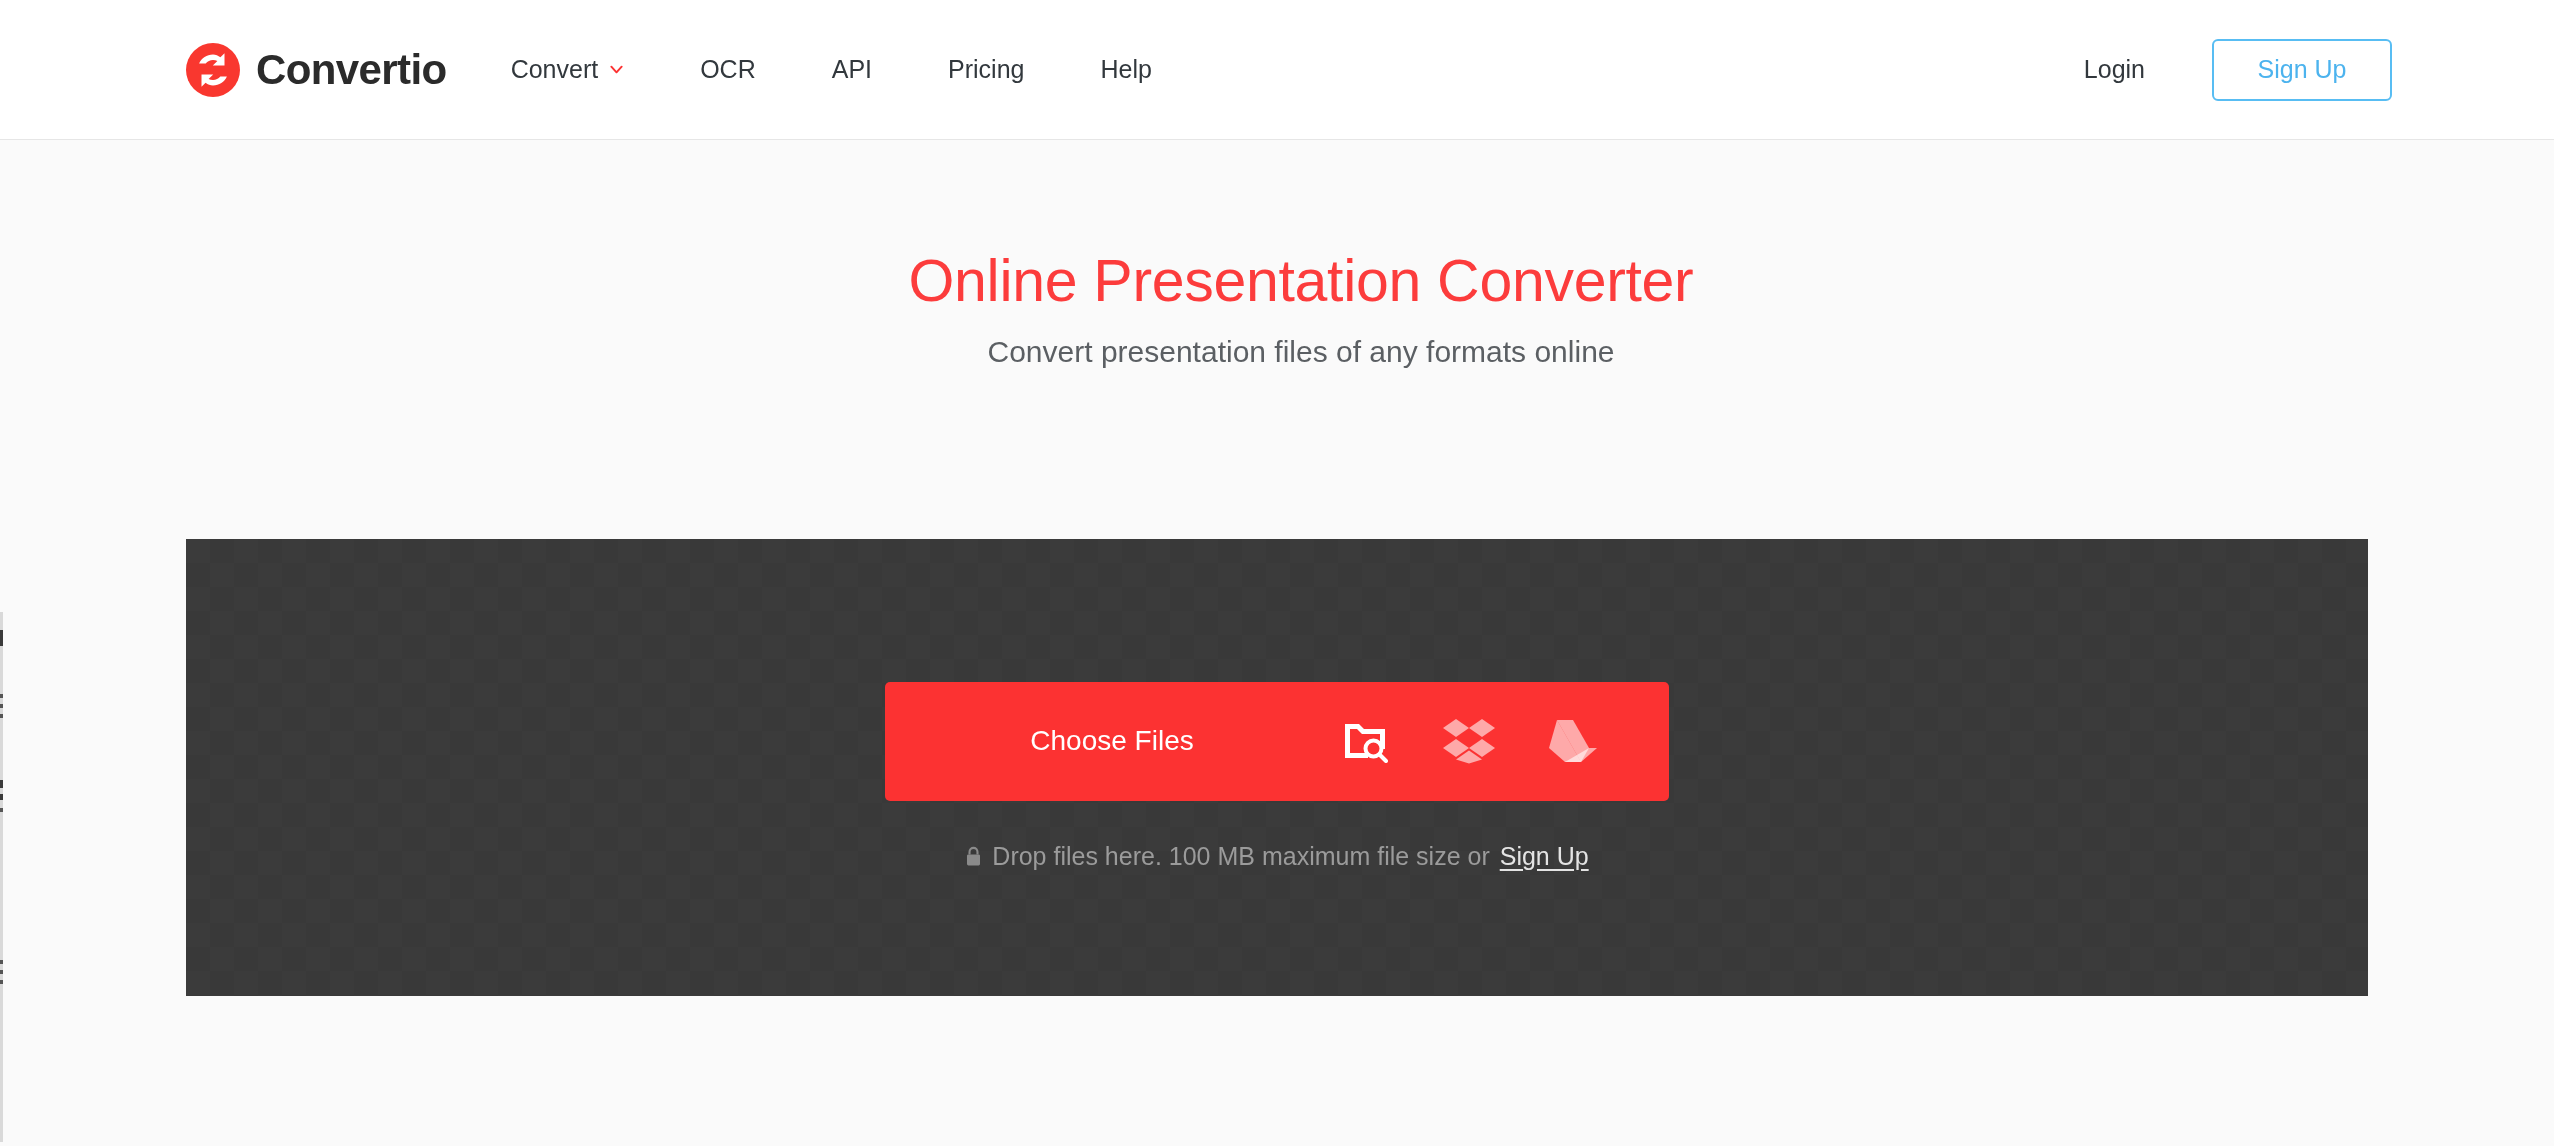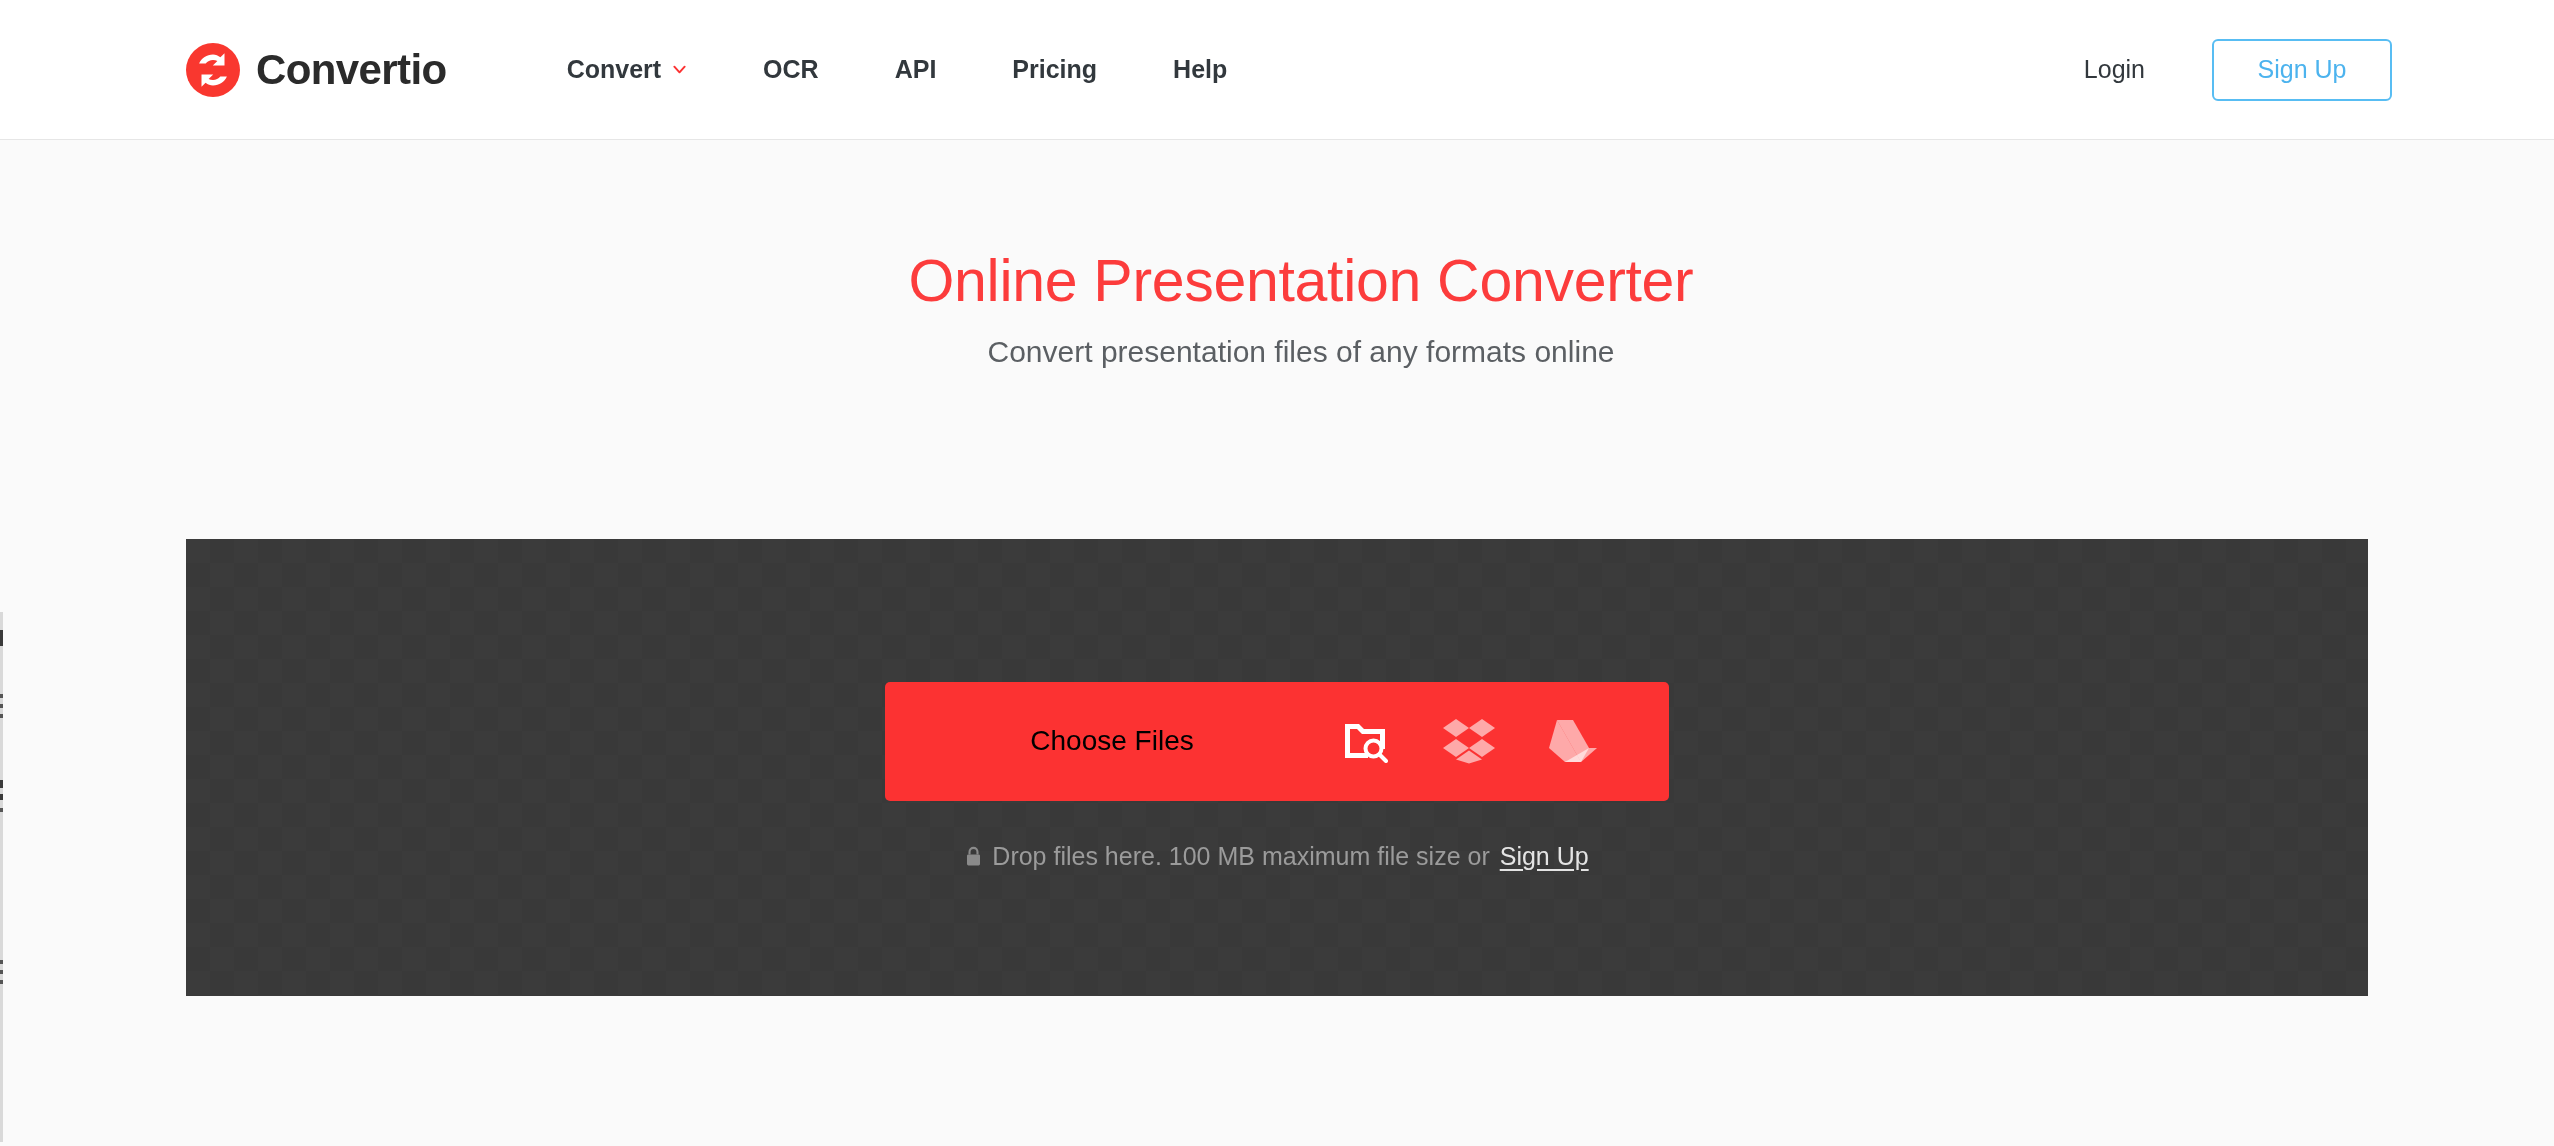--- a/index.html
+++ b/index.html
@@ -78,23 +78,22 @@
     font-weight: bold;
     color: #2b2b2b;
     letter-spacing: -0.6px;
     line-height: 1;
     white-space: nowrap;
   }
 
   .main-nav {
     display: flex;
     align-items: center;
-    margin-left: 120px;
+    margin-left: 64px;
     gap: 0;
-    font-weight: bold;
   }
 
   .nav-item {
     display: flex;
     align-items: center;
     gap: 11px;
     padding: 0 38px;
     font-size: 25px;
     color: #32383d;
     text-decoration: none;
@@ -189,21 +188,21 @@
     display: flex;
     align-items: center;
     cursor: pointer;
     font-family: inherit;
     padding: 0;
   }
 
   .choose-files-label {
     flex: 1;
     text-align: center;
-    color: #000000;
+    color: #ffffff;
     font-size: 28px;
     padding-left: 36px;
     padding-right: 10px;
     white-space: nowrap;
   }
 
   .source-icons {
     display: flex;
     align-items: center;
     gap: 0;

